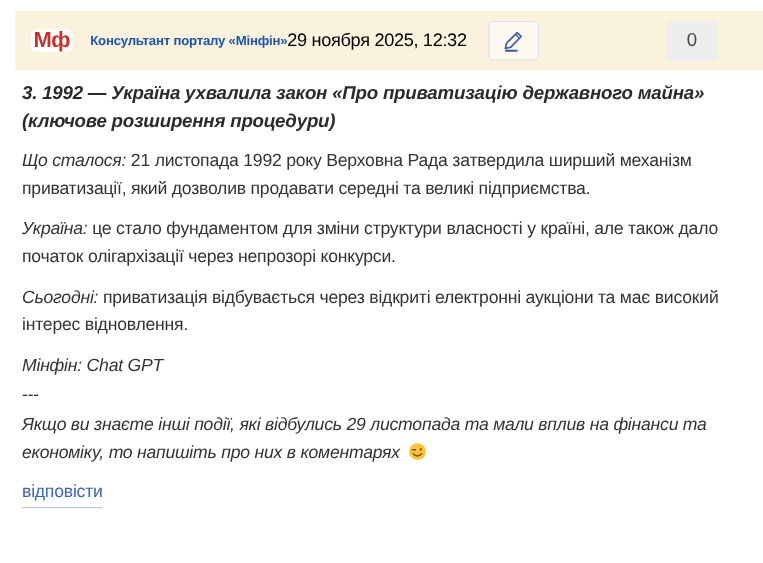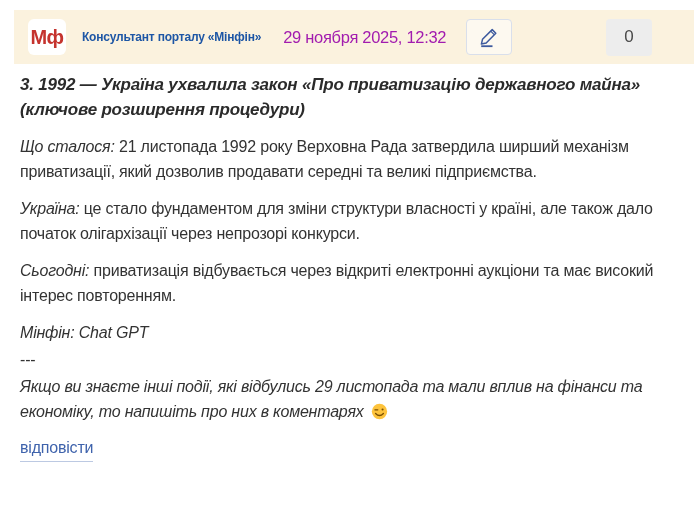--- a/index.html
+++ b/index.html
@@ -7,33 +7,33 @@
     width:694px;height:512px;background:#ffffff;
     font-family:"Liberation Sans","DejaVu Sans",sans-serif;
     color:#333;overflow:hidden;
   }
   
   .comment-header{
     margin:10px 0 0 14px;height:54px;background:#fbf2de;
     display:flex;align-items:center;padding:0 0 0 14px;box-sizing:border-box;
   }
   .logo-box{
-    width:38px;height:36px;background:#ffffff;border-radius:6px;
+    width:38px;height:20px;background:#ffffff;border-radius:6px;
     display:flex;align-items:center;justify-content:center;flex:0 0 auto;
     cursor:pointer;
   }
   .logo-box span{
     color:#c5332e;font-weight:bold;font-size:20px;letter-spacing:-0.5px;
   }
   .author-link{
     margin-left:16px;color:#1d56a5;font-weight:bold;font-size:12px;
     text-decoration:none;cursor:pointer;white-space:nowrap;letter-spacing:-0.2px;
   }
   .timestamp{
-    margin-left:22px;color:#a21caf;font-size:16.5px;white-space:nowrap;letter-spacing:-0.3px;
+    color:#000000;font-size:16.5px;white-space:nowrap;letter-spacing:-0.3px;
   }
   .edit-button{
     margin-left:20px;width:46px;height:36px;border:1px solid #d9dfeb;border-radius:4px;
     background:rgba(255,255,255,0.55);display:flex;align-items:center;justify-content:center;
     cursor:pointer;box-sizing:border-box;
   }
   .count-badge{
     margin-left:auto;margin-right:42px;min-width:46px;height:37px;border-radius:4px;
     background:#ededed;color:#4a4a4a;font-size:17px;
     display:flex;align-items:center;justify-content:center;
@@ -85,21 +85,21 @@
     <span>21 листопада 1992 року Верховна Рада затвердила ширший механізм приватизації, який дозволив продавати середні та великі підприємства.</span>
   </p>
 
   <p class="post-par">
     <span class="lead">Україна:</span>
     <span>це стало фундаментом для зміни структури власності у країні, але також дало початок олігархізації через непрозорі конкурси.</span>
   </p>
 
   <p class="post-par">
     <span class="lead">Сьогодні:</span>
-    <span>приватизація відбувається через відкриті електронні аукціони та має високий інтерес повторенням.</span>
+    <span>приватизація відбувається через відкриті електронні аукціони та має високий інтерес відновлення.</span>
   </p>
 
 
   <p class="source-par">Мінфін: Chat GPT</p>
 
   <p class="divider-par">---</p>
 
   <p class="footer-par">
     <span>Якщо ви знаєте інші події, які відбулись 29 листопада та мали вплив на фінанси та економіку, то напишіть про них в коментарях</span>
     <span class="emoji">

